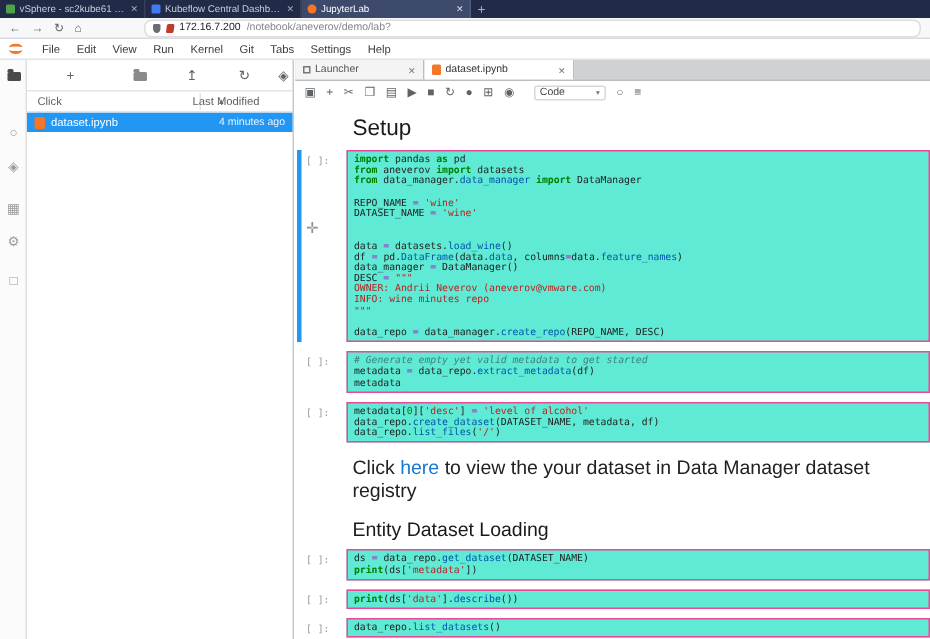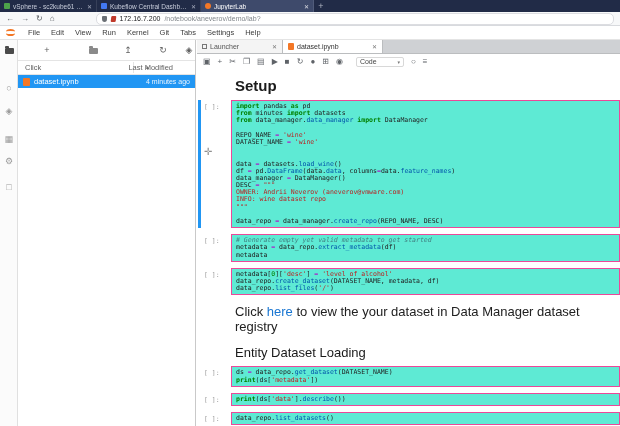--- a/index.html
+++ b/index.html
@@ -56,21 +56,21 @@
   .dtab.active{background:#fff;color:#333;}
   .dtab .dclose{margin-left:auto;font-size:6px;color:#777;}
   .launcheric{width:5px;height:5px;border:1px solid #777;box-sizing:border-box;}
   #nbtoolbar{height:15px;background:#fff;border-bottom:1px solid #e2e2e2;display:flex;align-items:center;gap:7px;
              padding-left:6px;font-size:8px;color:#5f6368;}
   .tbic{line-height:1;}
   .celltype{margin-left:6px;width:48px;height:10px;border:1px solid #d8d8d8;border-radius:2px;display:flex;
             align-items:center;justify-content:space-between;padding:0 3px;font-size:7px;color:#444;box-sizing:border-box;}
   .celltype .chev{font-size:5px;color:#777;}
   #nbscroll{position:absolute;left:0;top:28px;right:0;bottom:0;background:#fff;overflow:hidden;}
-  .nb-h1{margin:9px 0 0 38px;font-size:15px;font-weight:700;color:#1a1a1a;}
+  .nb-h1{margin:9px 0 0 38px;font-size:15px;font-weight:400;color:#1a1a1a;}
   .nb-h2{margin:11px 0 0 38px;font-size:13px;font-weight:400;color:#1a1a1a;}
   .nb-md{margin:9px 0 0 38px;font-size:13px;color:#212121;}
   .nb-md a{color:#1976d2;text-decoration:none;}
   .cell{margin-top:6px;display:flex;align-items:stretch;}
   .collapser{width:3px;margin-left:1px;background:transparent;flex:0 0 auto;}
   .collapser.sel{background:#2196f3;}
   .gutter{width:30px;flex:0 0 auto;position:relative;}
   .prompt{font-family:"DejaVu Sans Mono",monospace;font-size:6.5px;color:#999;padding:3px 0 0 3px;}
   .dragx{position:absolute;left:3px;top:46px;font-size:10px;color:#8f8f8f;}
   .input{flex:1;background:#5eead4;border:1px solid #ec4899;padding:2px 0 2px 4px;overflow:hidden;}
@@ -199,33 +199,33 @@
   <div id="nbscroll">
       <div class="nb-h1">Setup</div>
       <div class="cell">
         <div class="collapser sel"></div>
         <div class="gutter">
           <div class="prompt">[ ]:</div>
           <span class="dragx">✛</span>
         </div>
         <div class="input">
           <div class="cl"><span class="tok-kw">import</span><span> pandas </span><span class="tok-kw">as</span><span> pd</span></div>
-          <div class="cl"><span class="tok-kw">from</span><span> minutes </span><span class="tok-kw">import</span><span> datasets</span></div>
+          <div class="cl"><span class="tok-kw">from</span><span> aneverov </span><span class="tok-kw">import</span><span> datasets</span></div>
           <div class="cl"><span class="tok-kw">from</span><span> data_manager</span><span>.</span><span class="tok-prop">data_manager</span><span> </span><span class="tok-kw">import</span><span> DataManager</span></div>
           <div class="cl">&nbsp;</div>
           <div class="cl"><span>REPO_NAME </span><span class="tok-op">=</span><span> </span><span class="tok-str">'wine'</span></div>
           <div class="cl"><span>DATASET_NAME </span><span class="tok-op">=</span><span> </span><span class="tok-str">'wine'</span></div>
           <div class="cl">&nbsp;</div>
           <div class="cl">&nbsp;</div>
           <div class="cl"><span>data </span><span class="tok-op">=</span><span> datasets</span><span>.</span><span class="tok-prop">load_wine</span><span>()</span></div>
           <div class="cl"><span>df </span><span class="tok-op">=</span><span> pd</span><span>.</span><span class="tok-prop">DataFrame</span><span>(data</span><span>.</span><span class="tok-prop">data</span><span>, columns</span><span class="tok-op">=</span><span>data</span><span>.</span><span class="tok-prop">feature_names</span><span>)</span></div>
           <div class="cl"><span>data_manager </span><span class="tok-op">=</span><span> DataManager()</span></div>
           <div class="cl"><span>DESC </span><span class="tok-op">=</span><span> </span><span class="tok-str">"""</span></div>
           <div class="cl"><span class="tok-str">OWNER: Andrii Neverov (aneverov@vmware.com)</span></div>
-          <div class="cl"><span class="tok-str">INFO: wine dataset repo</span></div>
+          <div class="cl"><span class="tok-str">INFO: wine minutes repo</span></div>
           <div class="cl"><span class="tok-str">"""</span></div>
           <div class="cl">&nbsp;</div>
           <div class="cl"><span>data_repo </span><span class="tok-op">=</span><span> data_manager</span><span>.</span><span class="tok-prop">create_repo</span><span>(REPO_NAME, DESC)</span></div>
         </div>
       </div>
       <div class="cell">
         <div class="collapser"></div>
         <div class="gutter">
           <div class="prompt">[ ]:</div>
         </div>

